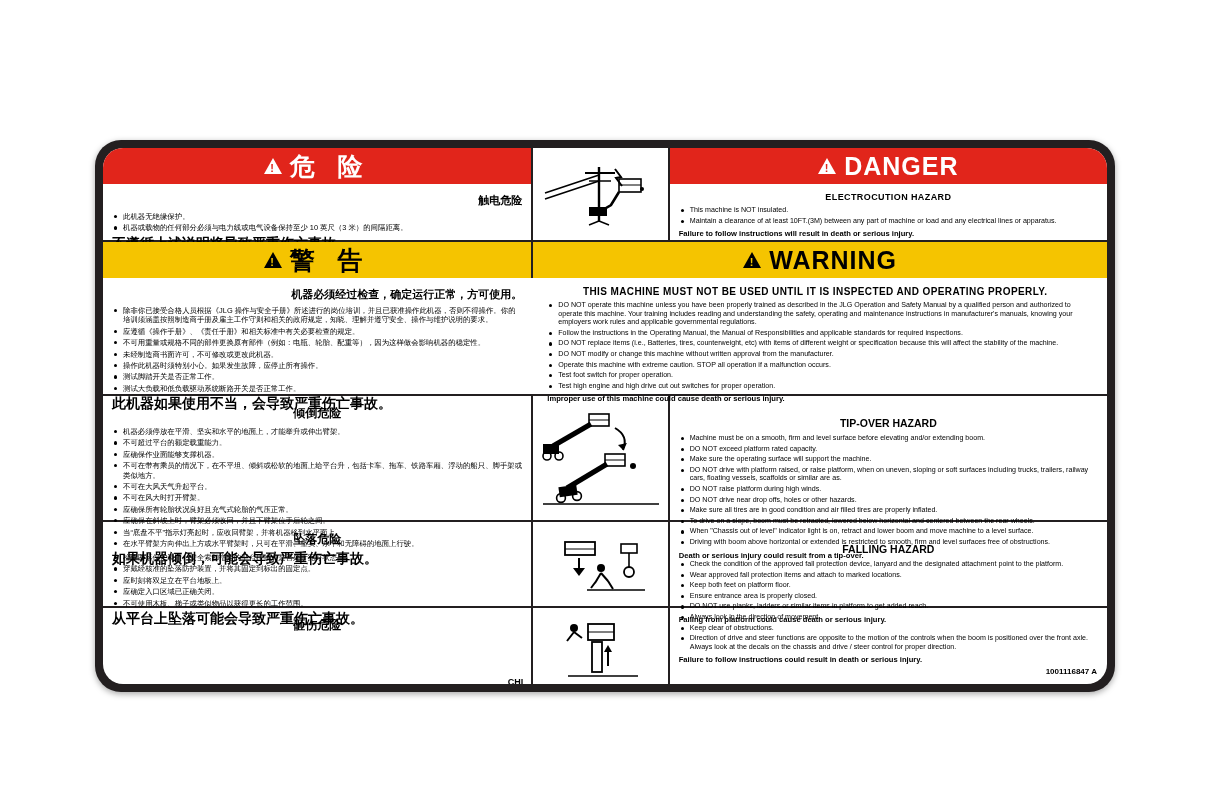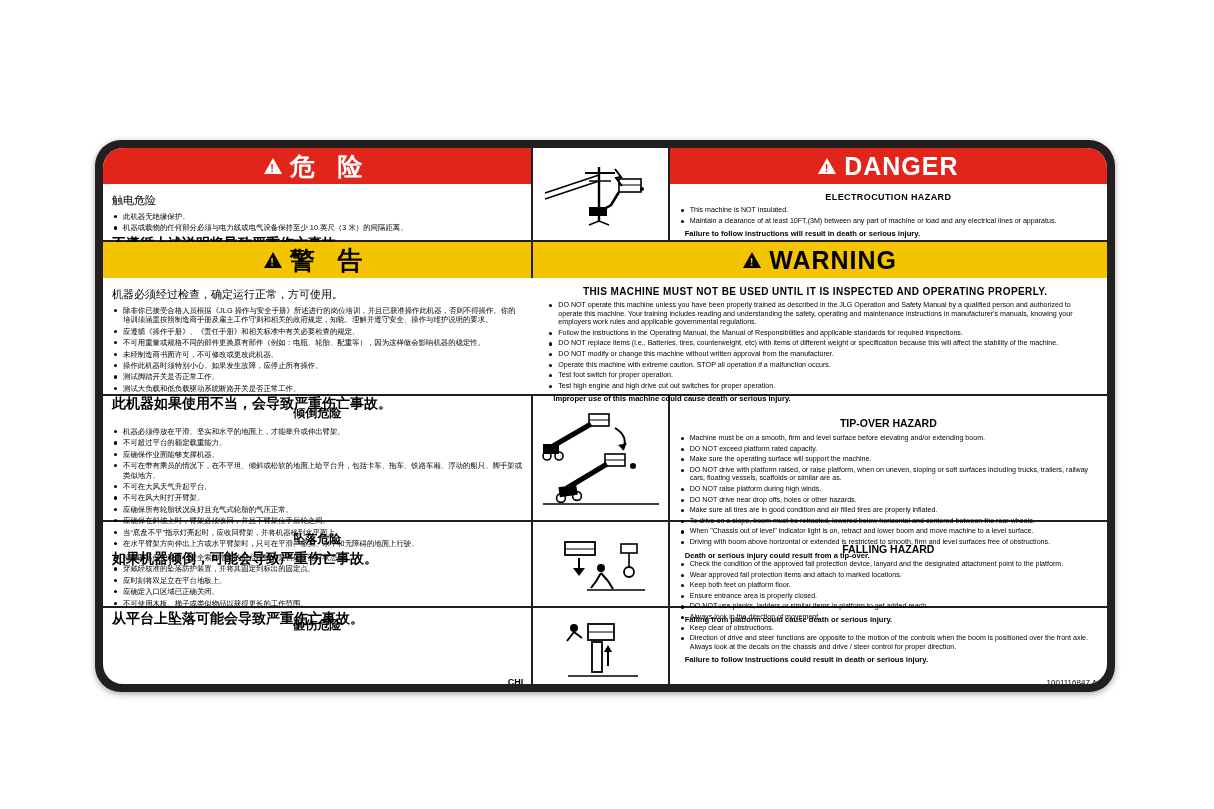--- a/index.html
+++ b/index.html
@@ -44,48 +44,48 @@
     border-left:9px solid transparent;border-right:9px solid transparent;
     position:relative;
   }
   .tri-w{border-bottom:16px solid #fff;}
   .tri-b{border-bottom:16px solid #000;}
   .tri .bang{position:absolute; left:-2.5px; top:5px; font-size:11px; line-height:11px; font-weight:bold;}
   .tri-w .bang{color:#e1251b;}
   .tri-b .bang{color:#f5c400;}
 
   .sub-head{text-align:center; font-size:9px; font-weight:bold; letter-spacing:.4px; margin:3px 0 4px;}
-  .sub-head-cn{text-align:left; font-size:11px; font-weight:normal; margin:4px 0 4px;}
+  .sub-head-cn{text-align:right; font-size:11px; font-weight:bold; margin:4px 0 4px;}
 
   .bullets{margin:0; padding:0; list-style:none;}
   .bullets li{
     position:relative; padding-left:11px; margin:0 0 2px 0;
     font-size:7.1px; line-height:8.6px; color:#000;
   }
   .bullets li:before{
     content:""; position:absolute; left:2px; top:3px;
     width:3.2px;height:3.2px;border-radius:50%;background:#000;
   }
   .bullets.cn li{font-size:7.4px; line-height:9.4px;}
-  .closing{font-size:7.6px; font-weight:bold; margin-top:4px;margin-left:6px;}
+  .closing{font-size:7.6px; font-weight:bold; margin-top:4px;}
   .closing-cn{font-size:14px; font-weight:bold; margin-top:2px;}
 
   .pad{padding:5px 9px 6px 9px;}
 
   .hline{height:2px;background:#231f20;width:100%;}
   .vline{width:2px;background:#231f20;}
 
   .sect-title{font-size:10.5px; font-weight:bold; text-align:center; margin:16px 0 5px;}
   .sect-title-cn{font-size:12px; font-weight:bold; text-align:center; margin:4px 0 5px;}
 
   
   .pic{display:flex;align-items:center;justify-content:center;}
   .pic svg{display:block;}
 
-  .footer-code{position:absolute; right:10px; bottom:3px; font-size:8px; font-weight:normal;}
+  .footer-code{position:absolute; right:10px; bottom:14px; font-size:8px; font-weight:bold;}
   .chi-mark{position:absolute; right:8px; bottom:3px; font-size:9px; font-weight:bold;}
 
   .row-danger{height:92px;}
   .row-warn{height:152px;}
   .row-tip{height:124px;}
   .row-fall{height:84px;border-radius:10px;}
   .row-crush{height:82px;}
 
   .cn-col{position:relative;}
   .en-col{position:relative;}

